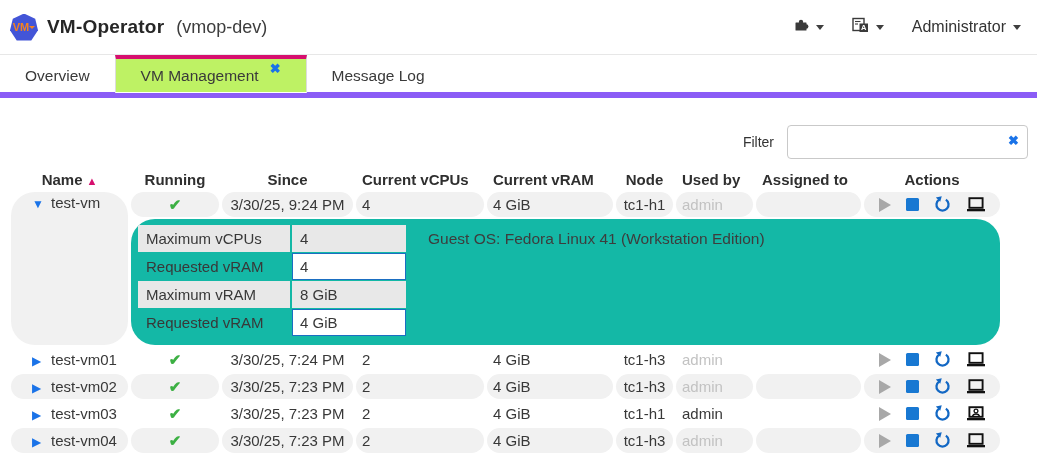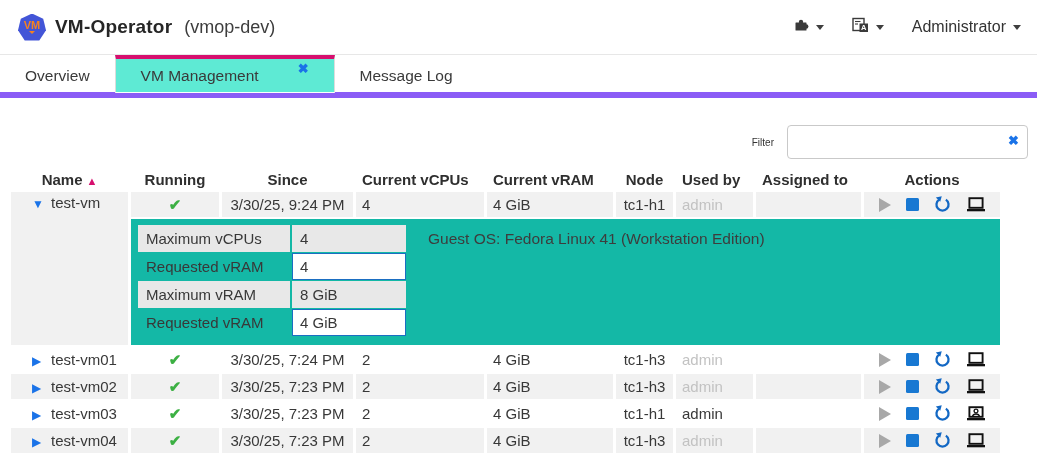--- a/index.html
+++ b/index.html
@@ -8,51 +8,51 @@
     width:1037px; height:456px; overflow:hidden;
     background:#ffffff; color:#383838;
     font-family:"Liberation Sans", sans-serif;
   }
 
   
   .app-header { height:55px; display:flex; align-items:center; padding:0 16px 0 10px;
     border-bottom:1px solid #e7e7e7; }
   .logo { width:28px; height:27px; background:#4355d7; color:#f58220;
     clip-path:polygon(50% 0%, 90% 19%, 100% 62%, 76% 100%, 24% 100%, 0% 62%, 10% 19%);
-    display:flex; flex-direction:column; align-items:center; justify-content:center;
-    font-weight:bold; font-size:11px; line-height:10px;margin-left:8px; }
+    display:flex; align-items:center; justify-content:center;
+    font-weight:bold; font-size:11px; line-height:10px; }
   .logo .logo-caret { width:0; height:0; border-left:3px solid transparent; border-right:3px solid transparent; border-top:3px solid #f58220; margin-top:1px; }
   .app-title { font-size:19px; font-weight:bold; color:#262626; margin-left:9px; letter-spacing:.2px; }
   .app-subtitle { font-size:18px; color:#3d3d3d; margin-left:12px; }
   .header-right { margin-left:auto; display:flex; align-items:center; gap:28px; }
   .menu-trigger { display:flex; align-items:center; gap:7px; cursor:pointer; }
   .caret { width:0; height:0; border-left:4.5px solid transparent; border-right:4.5px solid transparent; border-top:5px solid #3f3f3f; }
   .user-label { font-size:16px; color:#333; }
 
   
   .tabbar { display:flex; align-items:stretch; height:43px; border-bottom:6px solid #8b5cf6; }
   .tab { display:flex; align-items:center; padding:0 25px; font-size:15.5px; color:#3a3a3a;
     border-top:4px solid transparent; cursor:pointer; position:relative; }
   .tab.active { border-top:4px solid #d60f6e; border-left:1px solid #dcdcdc; border-right:1px solid #dcdcdc;
-    background:#5eead4; margin-bottom:-1px; border-bottom:1px solid #fff;gap:28px; }
+    background:#bef264; margin-bottom:-1px; border-bottom:1px solid #fff; }
   .tab-close { color:#1a73e8; font-weight:bold; font-size:13px; margin-left:11px; transform:translateY(-7px); cursor:pointer; }
 
   
   .filter-row { display:flex; justify-content:flex-end; align-items:center; margin:27px 9px 0 0; }
-  .filter-label { font-size:10px; color:#333; margin-right:13px; }
+  .filter-label { font-size:14px; color:#333; margin-right:13px; }
   .filter-box { position:relative; width:241px; height:34px; }
   .filter-input { width:100%; height:100%; border:1px solid #c9c9c9; border-radius:4px; padding:0 30px 0 10px;
     font-family:"Liberation Sans", sans-serif; font-size:15px; color:#383838; outline:none; }
   .filter-clear { position:absolute; right:9px; top:8px; color:#1a73e8; font-weight:bold; font-size:13px; cursor:pointer; }
 
   
   .vm-table { margin:7px 0 0 8px; border-collapse:separate; border-spacing:3px 2px; table-layout:fixed; width:995px; font-size:15px; }
   .vm-table th { font-weight:bold; color:#2f2f2f; padding:2px 6px; white-space:nowrap; text-align:center; height:22px; }
   .vm-table th.al { text-align:left; }
-  .vm-table td { padding:2px 6px; height:25px; white-space:nowrap; overflow:hidden; }
+  .vm-table td { padding:2px 6px; height:25px; white-space:nowrap; overflow:hidden;border-radius:24px; }
   tr.shade > td { background:#f1f1f1; }
   td.name-cell { padding-left:21px; }
   td.c { text-align:center; }
   td.l { text-align:left; }
   .sort-arrow { color:#d60f6e; font-size:11px; margin-left:4px; }
   .expander { color:#1a73e8; font-size:12px; margin-right:5px; cursor:pointer; display:inline-block; width:14px; }
   .check { color:#3cb043; font-size:15px; font-weight:bold; }
   .muted { color:#c2c2c2; }
 
   

